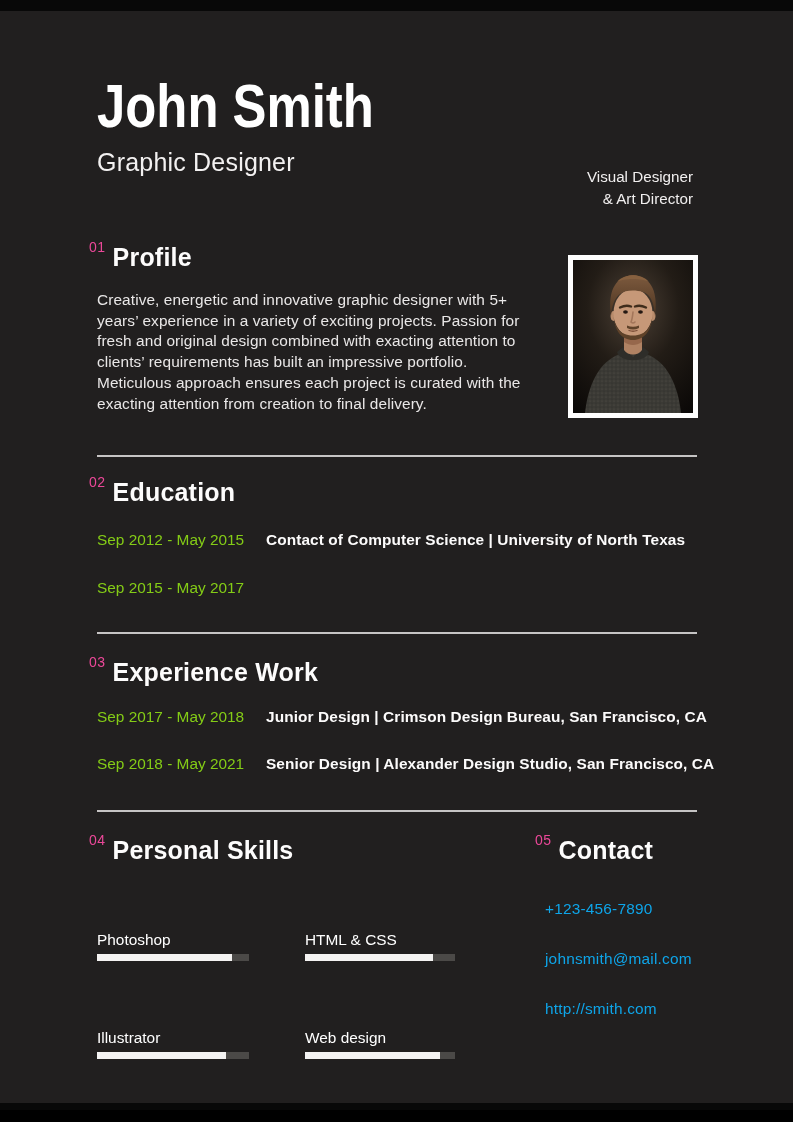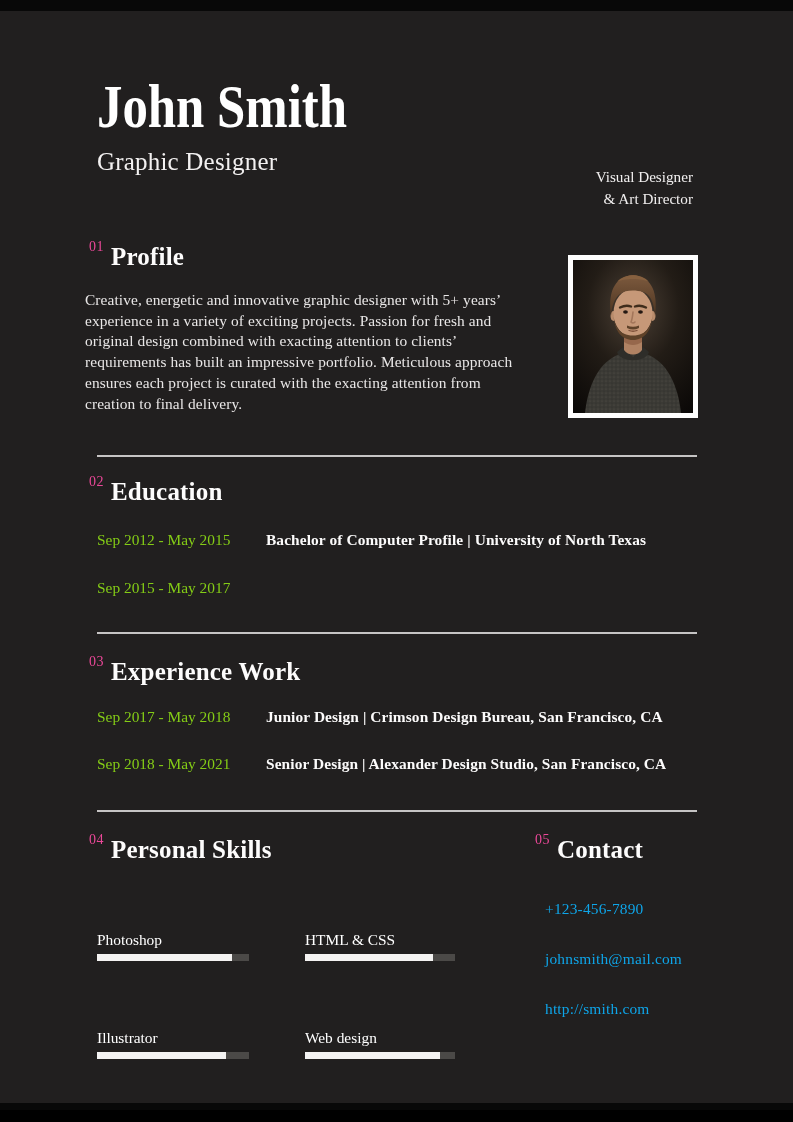--- a/index.html
+++ b/index.html
@@ -1,19 +1,19 @@
 <!DOCTYPE html>
 <html><head>
 <meta charset="utf-8">
 <style>
   html,body { margin:0; padding:0; background:#000; }
   .page {
     position:relative; width:793px; height:1110px; overflow:hidden;
     background:#211f1f; color:#fdfdfd;
-    font-family:Liberation Serif, serif;
+    font-family:Liberation Sans, sans-serif;
     -webkit-font-smoothing:antialiased;
   }
   .edge-bar { position:absolute; left:0; right:0; background:#080808; }
   .edge-bar.top { top:0; height:11px; }
   .edge-bar.bottom { bottom:0; height:7px; }
 
   
   .name {
     position:absolute; left:97px; top:76px; margin:0;
     font-size:62px; font-weight:700; line-height:60px; color:#ffffff;
@@ -38,21 +38,21 @@
     position:relative; top:-4px; margin-right:7px; letter-spacing:0.5px;margin-left:16px;
   }
   .sec-title {
     margin:0; font-size:25px; font-weight:700; line-height:28px;
     color:#fdfcfc; letter-spacing:0.2px; white-space:nowrap;
   }
 
   
   .profile-sec { left:73px; top:243px; width:500px; }
   .profile-text {
-    margin:19px 0 0 12px; width:447px;
+    margin:19px 0 0 24px; width:447px;
     font-size:15.4px; line-height:20.7px; color:#e9e7e7; letter-spacing:0.1px;
   }
   .photo-frame {
     position:absolute; left:568px; top:255px; width:120px; height:153px;
     border:5px solid #fefefe; background:#0a0807; box-sizing:content-box;
   }
   .photo-frame svg { display:block; width:120px; height:153px; }
 
   .divider { position:absolute; left:97px; width:600px; height:2px; background:#c6c4c4; }
   .d1 { top:455px; } .d2 { top:632px; } .d3 { top:810px; }
@@ -146,21 +146,21 @@
 
   <div class="divider d1"></div>
 
   <div class="section edu-sec">
     <div class="sec-head">
       <span class="sec-num">02</span>
       <h2 class="sec-title">Education</h2>
     </div>
     <div class="row r1">
       <span class="dates">Sep 2012 - May 2015</span>
-      <span class="desc">Bachelor of Computer Profile | University of North Texas</span>
+      <span class="desc">Contact of Computer Science | University of North Texas</span>
     </div>
     <div class="row r2">
       <span class="dates">Sep 2015 - May 2017</span>
     </div>
   </div>
 
   <div class="divider d2"></div>
 
   <div class="section exp-sec">
     <div class="sec-head">

